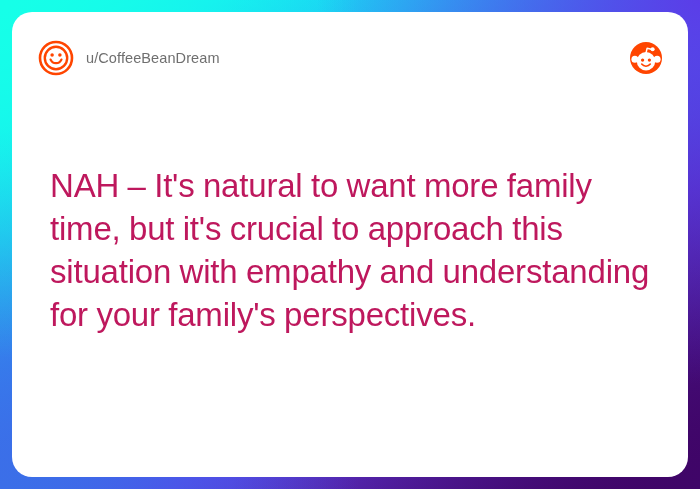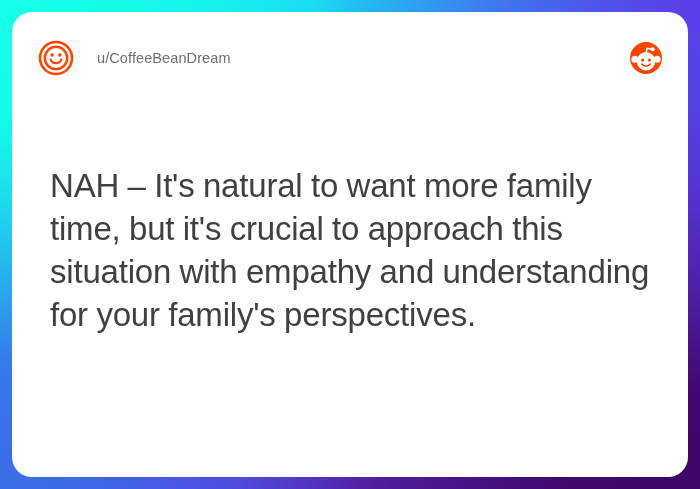--- a/index.html
+++ b/index.html
@@ -69,21 +69,21 @@
   }
 
   .avatar {
     width: 36px;
     height: 36px;
     flex: 0 0 36px;
     display: block;
   }
 
   .username {
-    margin-left: 23px;
+    margin-left: 12px;
     font-size: 14.5px;
     color: #6f6f6f;
     letter-spacing: 0.1px;
     font-family: "Liberation Sans", sans-serif;
     white-space: nowrap;
   }
 
   .brand-logo {
     position: absolute;
     right: 0;
@@ -97,21 +97,21 @@
   .card-body {
     position: absolute;
     left: 38px;
     top: 152px;
     width: 600px;
   }
 
   .body-text {
     font-size: 33px;
     line-height: 43px;
-    color: #404040;
+    color: #be185d;
     font-family: "Liberation Sans", sans-serif;
     font-weight: 400;
     letter-spacing: -0.2px;
     margin: 0;
     word-spacing: -0.5px;
   }
 </style>
 </head>
 <body>
 

